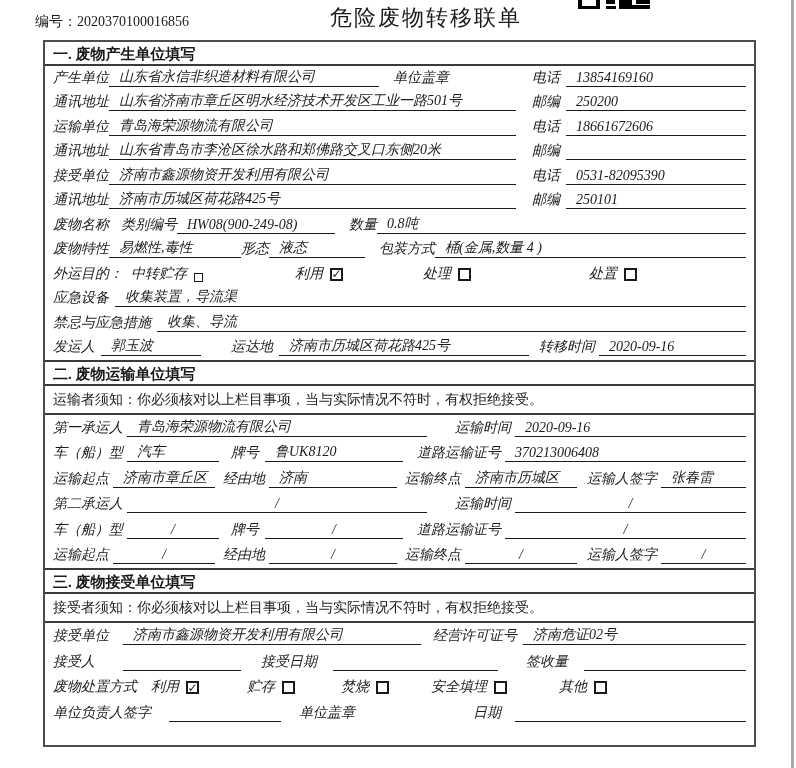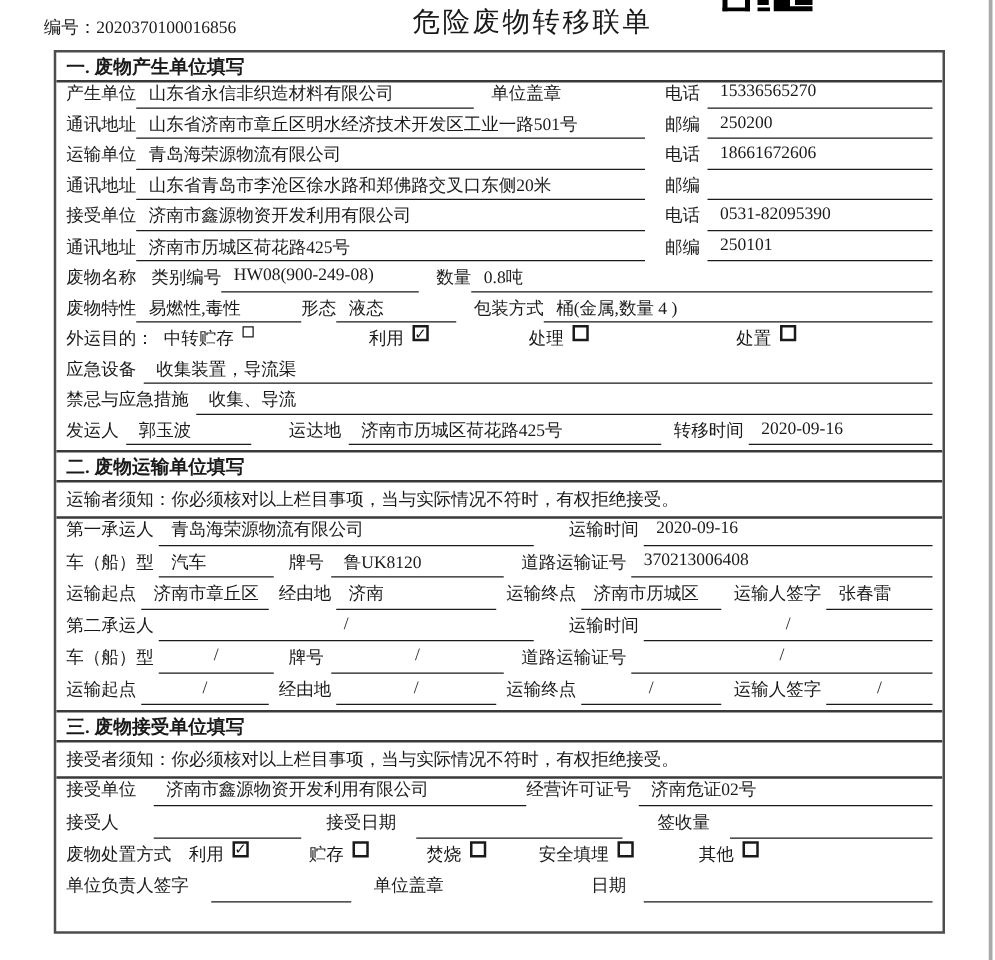--- a/index.html
+++ b/index.html
@@ -19,21 +19,21 @@
   .formbox {
     position:absolute; left:43px; top:40px; width:713px; height:707px;
     border:2px solid #4d4d4d; background:#fff; overflow:hidden;
   }
   .sec {
     font-weight:bold; font-size:15px; height:24px; line-height:22px;
     padding:1px 6px 0 8px; border-bottom:2px solid #3a3a3a; white-space:nowrap;
   }
   .sec.bt { border-top:2px solid #3a3a3a; height:26px; }
   .note { height:29px; display:flex; align-items:center; padding:0 8px; border-bottom:2px solid #3a3a3a; white-space:nowrap; }
-  .row { display:flex; padding:0 8px 4px 8px; height:24.5px; white-space:nowrap; }
+  .row { display:flex; align-items:flex-end; padding:0 8px 4px 8px; height:24.5px; white-space:nowrap;font-style:italic; }
   .row.h2 { height:25.5px; }
   .row.h3 { height:25.8px; }
   .lbl { flex:none; }
   .u { border-bottom:1px solid #1a1a1a; padding:0 4px 0 10px; min-height:17px; overflow:hidden; }
   .grow { flex:1; }
   .c { text-align:center; padding:0; }
   .mla { margin-left:auto; }
   .cb {
     flex:none; width:13px; height:13px; border:2px solid #1a1a1a; margin-left:7px;
     display:inline-flex; align-items:center; justify-content:center;
@@ -64,21 +64,21 @@
 
   <div class="formbox">
 
     <div class="sec">一. 废物产生单位填写</div>
 
     <div class="row">
       <span class="lbl">产生单位</span>
       <span class="u" style="width:270px">山东省永信非织造材料有限公司</span>
       <span class="lbl" style="margin-left:14px">单位盖章</span>
       <span class="lbl mla">电话</span>
-      <span class="u" style="width:180px;margin-left:6px">15336565270</span>
+      <span class="u" style="width:180px;margin-left:6px">13854169160</span>
     </div>
 
     <div class="row">
       <span class="lbl">通讯地址</span>
       <span class="u grow" style="margin-right:16px">山东省济南市章丘区明水经济技术开发区工业一路501号</span>
       <span class="lbl">邮编</span>
       <span class="u" style="width:180px;margin-left:6px">250200</span>
     </div>
 
     <div class="row">
@@ -220,21 +220,21 @@
 
     <div class="sec bt">三. 废物接受单位填写</div>
     <div class="note">
       <span>接受者须知：</span>
         <span>你必须核对以上栏目事项，当与实际情况不符时，有权拒绝接受。</span>
     </div>
 
     <div class="row h3">
       <span class="lbl">接受单位</span>
       <span class="u" style="width:298px;margin-left:14px">济南市鑫源物资开发利用有限公司</span>
-      <span class="lbl" style="">经营许可证号</span>
+      <span class="lbl" style="margin-left:12px">经营许可证号</span>
       <span class="u grow" style="margin-left:6px">济南危证02号</span>
     </div>
 
     <div class="row h3">
       <span class="lbl">接受人</span>
       <span class="u" style="width:118px;margin-left:28px"></span>
       <span class="lbl" style="margin-left:20px">接受日期</span>
       <span class="u" style="width:165px;margin-left:16px"></span>
       <span class="lbl" style="margin-left:28px">签收量</span>
       <span class="u grow" style="margin-left:16px"></span>

